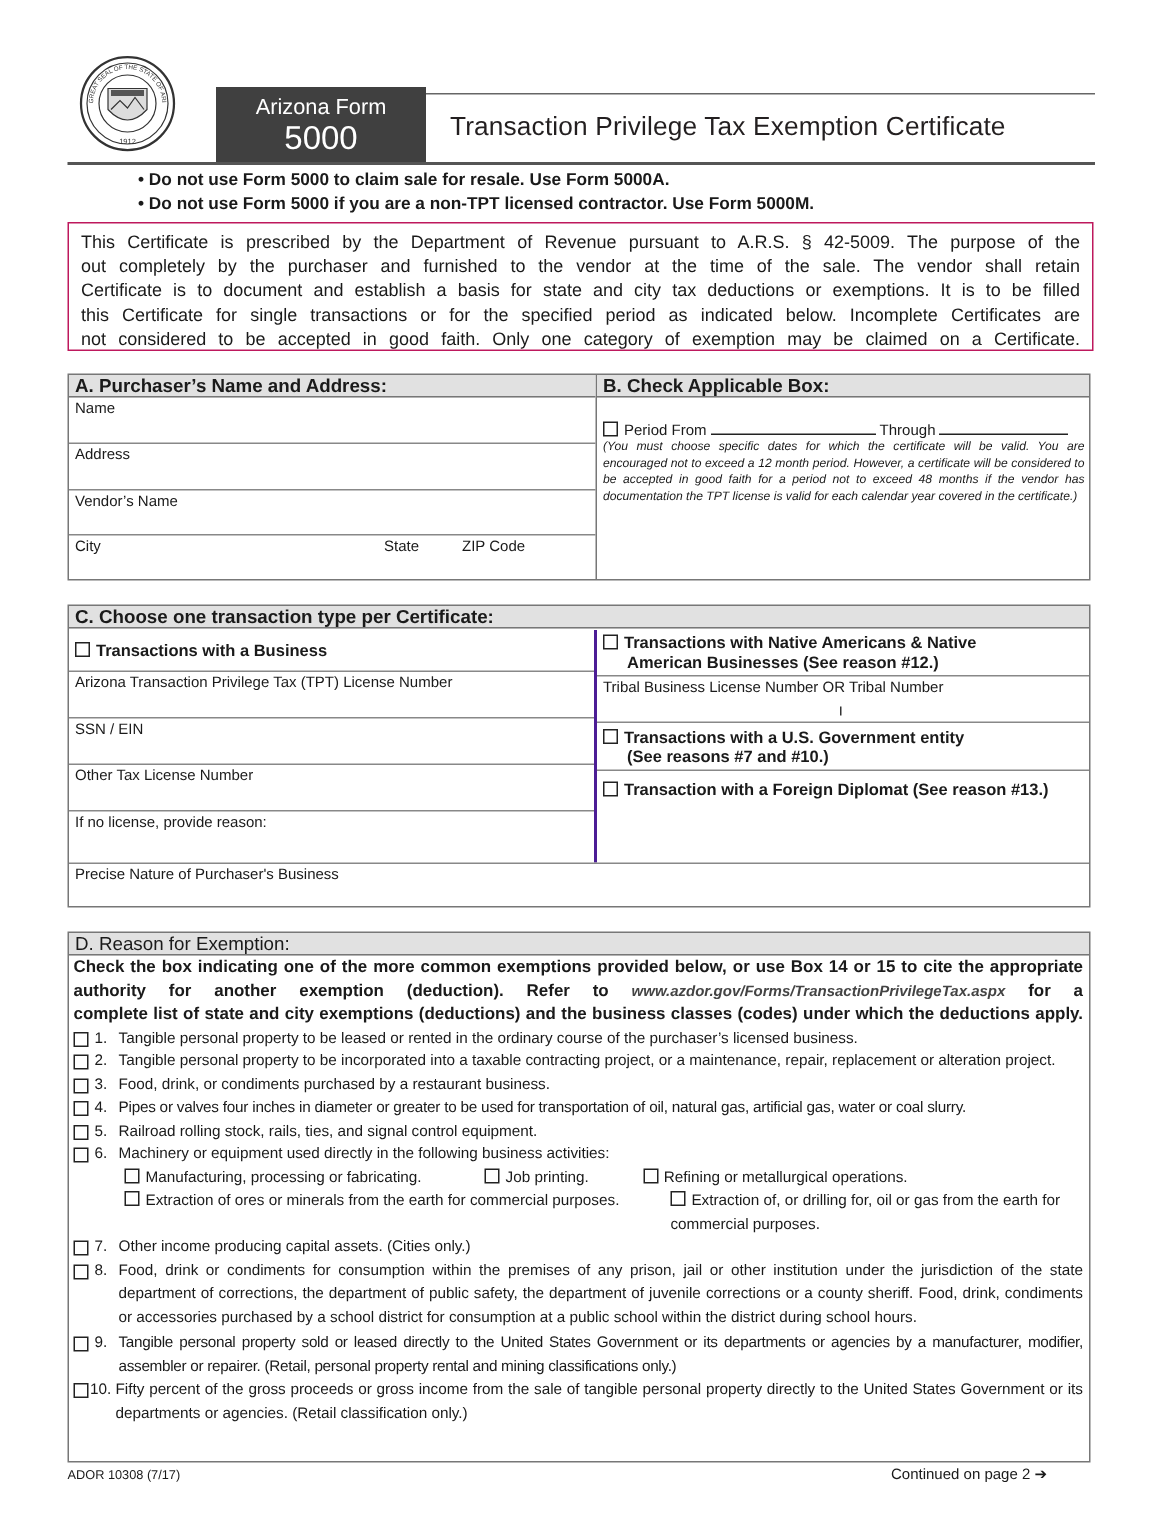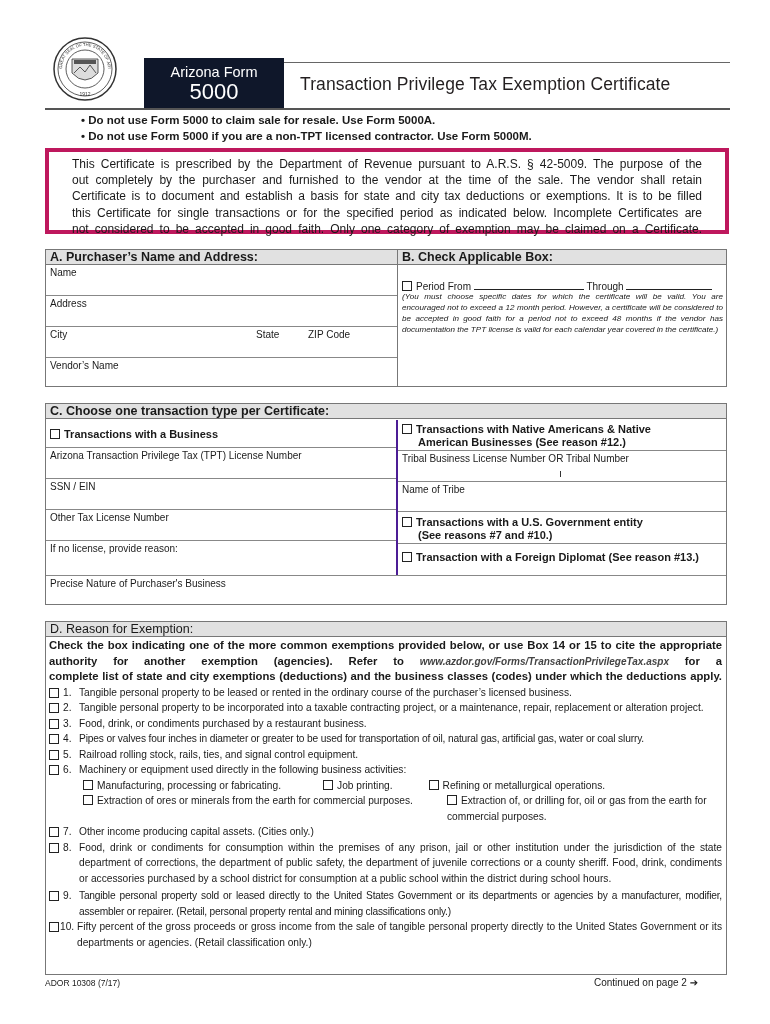--- a/index.html
+++ b/index.html
@@ -3,31 +3,31 @@
 <meta charset="utf-8">
 <style>
   * { box-sizing: border-box; margin: 0; padding: 0; }
   html, body { width: 770px; height: 1024px; background: #ffffff; overflow: hidden; }
   body { position: relative; font-family: "Liberation Sans", sans-serif; color: #1a1a1a; }
   .abs { position: absolute; }
 
   
   .seal { left: 52px; top: 33px; width: 66px; height: 72px; }
   .header-rule-top { left: 283px; top: 62px; width: 447px; height: 1px; background: #666; }
-  .form-box { left: 144px; top: 58px; width: 140px; height: 50px; background: #0f172a; color: #fff; text-align: center; }
+  .form-box { left: 144px; top: 58px; width: 140px; height: 50px; background: #404040; color: #fff; text-align: center; }
   .form-box .l1 { font-size: 14.5px; padding-top: 6px; line-height: 16px; }
   .form-box .l2 { font-size: 22px; line-height: 24px; }
   .title { left: 300px; top: 74px; font-size: 17.5px; font-weight: normal; color: #231f20; letter-spacing: 0.1px; }
   .header-rule { left: 45px; top: 108px; width: 685px; height: 2px; background: #555; }
 
-  .bullets { left: 81px; top: 112px; font-size: 11.5px; font-weight: bold; line-height: 16px; }
+  .bullets { left: 92px; top: 112px; font-size: 11.5px; font-weight: bold; line-height: 16px; }
   .bullets div::before { content: "• "; }
 
   
-  .intro { left: 45px; top: 148px; width: 684px; height: 86px; border: 4px solid #be185d; padding: 4px 23px; font-size: 12px; line-height: 16.2px; text-align: justify; text-align-last: justify; }
+  .intro { left: 45px; top: 148px; width: 684px; height: 86px; border: 1px solid #be185d; padding: 4px 8px; font-size: 12px; line-height: 16.2px; text-align: justify; text-align-last: justify; }
   .intro .last { text-align-last: justify; }
 
   
   .sec { border: 1px solid #777; }
   .sec-head { background: #e1e1e1; border-bottom: 1px solid #777; height: 15px; font-weight: bold; font-size: 12.5px; line-height: 15px; padding-left: 4px; }
   .row { border-bottom: 1px solid #888; position: relative; }
   .row:last-child { border-bottom: none; }
   .lbl { font-size: 10px; padding: 2px 0 0 4px; line-height: 11px; }
 
   .cb { display: inline-block; width: 10px; height: 10px; border: 1px solid #222; vertical-align: -1px; margin-right: 4px; background: #fff; cursor: pointer; }
@@ -103,27 +103,27 @@
 
 <div class="abs sec secAB">
   <div class="colA">
     <div class="sec-head">A.  Purchaser’s Name and Address:</div>
     <div class="row">
       <div class="lbl">Name</div>
     </div>
     <div class="row">
       <div class="lbl">Address</div>
     </div>
+    <div class="row" style="height:30px;">
+      <div class="lbl">Vendor’s Name</div>
+    </div>
     <div class="row">
       <div class="lbl" style="position:absolute;left:0;">City</div>
       <div class="lbl" style="position:absolute;left:206px;">State</div>
       <div class="lbl" style="position:absolute;left:258px;">ZIP Code</div>
-    </div>
-    <div class="row" style="height:30px;">
-      <div class="lbl">Vendor’s Name</div>
     </div>
   </div>
   <div class="colB">
     <div class="sec-head">B.  Check Applicable Box:</div>
     <div class="b-item" style="margin-top:16px;">
       <span class="cb"></span><span>Period From</span>
       <span class="uline" style="width:110px;"></span>
       <span>Through</span>
       <span class="uline" style="width:86px;"></span>
     </div>
@@ -152,41 +152,38 @@
   </div>
   <div class="colC2">
     <div class="row" style="height:31px;">
       <div class="c-bold" style="padding-top:3px;"><span class="cb"></span><span>Transactions with Native Americans &amp; Native</span></div>
       <div class="c-bold" style="padding:0 0 0 20px;">American Businesses  (See reason #12.)</div>
     </div>
     <div class="row" style="height:31px;">
       <div class="lbl">Tribal Business License Number    OR    Tribal Number</div>
       <div style="position:absolute;left:162px;top:20px;width:1px;height:6px;background:#333;"></div>
     </div>
-    <div class="row" style="height:30px;">
-      <div class="lbl">Name of Tribe</div>
-    </div>
     <div class="row" style="height:32px;">
       <div class="c-bold" style="padding-top:4px;"><span class="cb"></span><span>Transactions with a U.S. Government entity</span></div>
       <div class="c-bold" style="padding:0 0 0 20px;">(See reasons #7 and #10.)</div>
     </div>
     <div class="row" style="height:30px;">
       <div class="c-bold" style="padding-top:7px;"><span class="cb"></span><span>Transaction with a Foreign Diplomat  (See reason #13.)</span></div>
     </div>
   </div>
   <div class="c-precise">
     <div class="lbl">Precise Nature of Purchaser's Business</div>
   </div>
 </div>
 
 <div class="abs sec secD">
   <div class="sec-head" style="font-weight:normal;font-size:12.5px;">D.  Reason for Exemption:</div>
   <div class="d-intro">
     <span class="ll">Check the box indicating one of the more common exemptions provided below, or use Box 14 or 15 to cite the appropriate</span>
-    <span class="ll"><span>authority for another exemption (agencies).   Refer to</span> <span class="link">www.azdor.gov/Forms/TransactionPrivilegeTax.aspx</span> <span>for a</span></span>
+    <span class="ll"><span>authority for another exemption (deduction).   Refer to</span> <span class="link">www.azdor.gov/Forms/TransactionPrivilegeTax.aspx</span> <span>for a</span></span>
     <span class="ll">complete list of state and city exemptions (deductions) and the business classes (codes) under which the deductions apply.</span>
   </div>
   <div class="d-list">
     <div class="d-item">
         <span class="cb"></span>
         <span class="num">1.</span>
         <span class="txt" style="padding-left:2px;">Tangible personal property to be leased or rented in the ordinary course of the purchaser’s licensed business.</span>
       </div>
     <div class="d-item">
         <span class="cb"></span>

